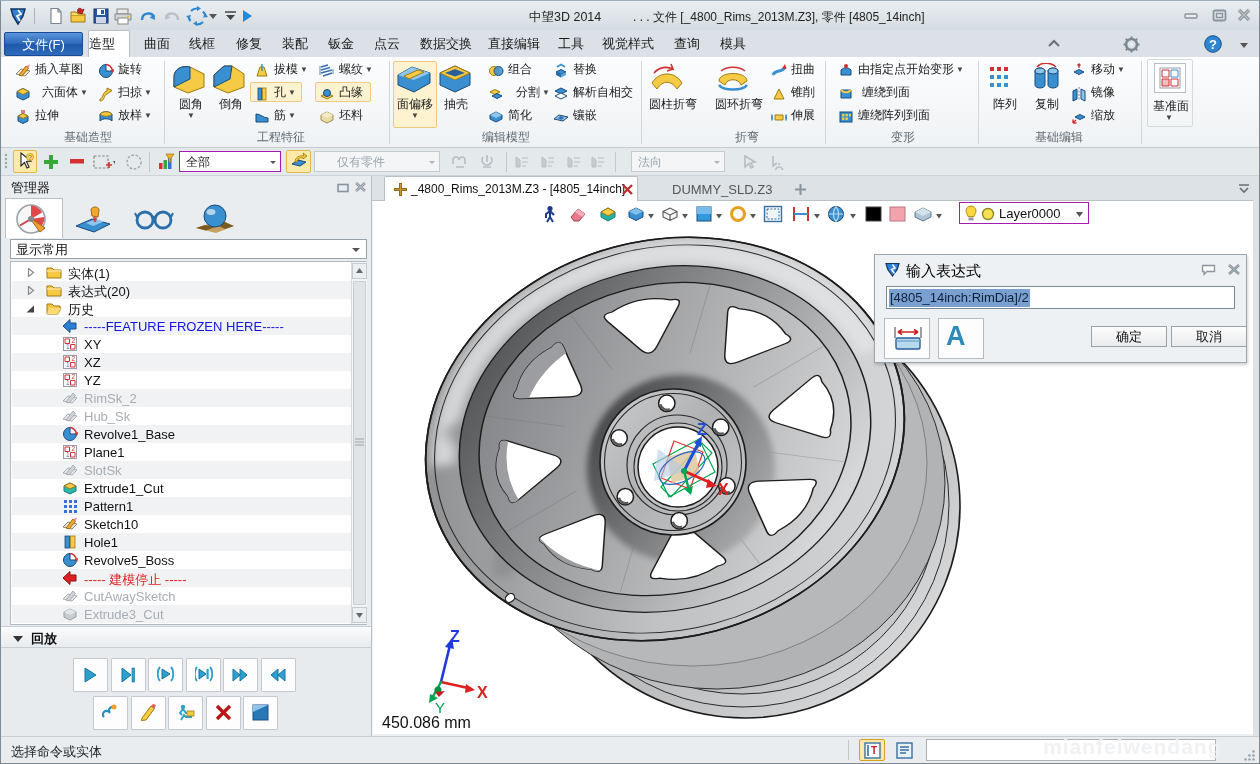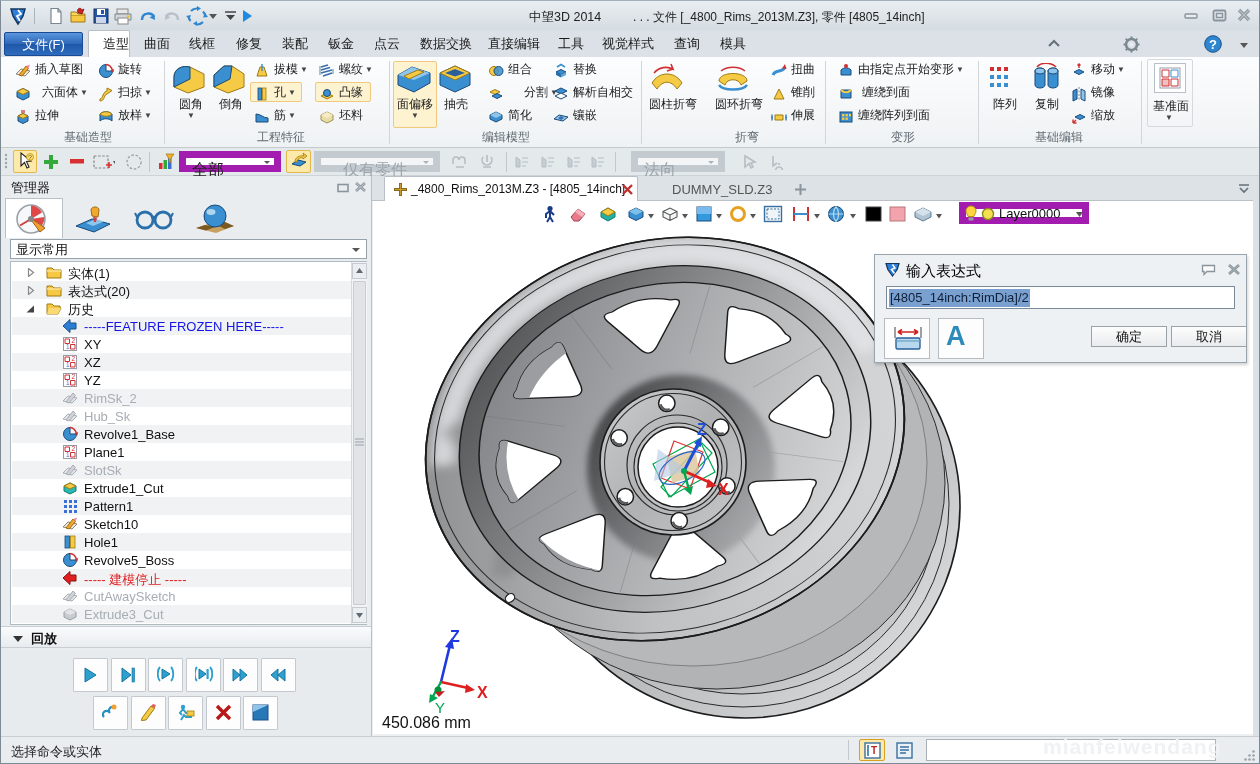--- a/index.html
+++ b/index.html
@@ -6,33 +6,33 @@
 .abs{position:absolute}
 svg{display:block}
 
 #title{left:0;top:0;width:1258px;height:29px;background:linear-gradient(#e9eef2,#d5dce1);display:flex;align-items:center}
 #mintitle{position:absolute;left:528px;top:8px;font-size:12.5px;color:#222}
 #doctitle{position:absolute;left:632px;top:8px;font-size:12px;color:#222}
 
 #menurow{left:0;top:29px;width:1258px;height:27px;background:#dbe1e6}
 #filebtn{position:absolute;left:3px;top:2px;width:79px;height:24px;background:linear-gradient(#5a95dd,#2c67b8 50%,#1f57a8 50%,#2e6cbe);border:1px solid #1a4a94;border-radius:2px;color:#fff;font-size:13px;text-align:center;line-height:23px}
 .mtab{position:absolute;top:1px;height:26px;font-size:13px;color:#1a1a1a;text-align:center;line-height:26px}
-#tabsh{position:absolute;left:87px;top:0px;width:42px;height:27px;background:#fff;border:1px solid #b8bfc5;border-bottom:none;border-radius:2px 2px 0 0;color:#1a1a1a;font-size:13px;text-align:right;line-height:25px}
+#tabsh{position:absolute;left:87px;top:0px;width:42px;height:27px;background:#fff;border:1px solid #b8bfc5;border-bottom:none;border-radius:2px 2px 0 0;color:#1a1a1a;font-size:13px;text-align:left;line-height:25px}
 
 #ribbon{left:0;top:56px;width:1258px;height:91px;background:linear-gradient(#fcfdfe,#eff2f4);border-bottom:1px solid #c5cacd}
 .grplbl{position:absolute;top:72px;font-size:12px;color:#5f6a72;width:120px;text-align:center}
 .gsep{position:absolute;top:4px;height:83px;width:1px;background:#d2d6d9}
 .rrow{position:absolute;height:17px;font-size:12px;color:#1a1a1a;white-space:nowrap}
 .rrow .t{vertical-align:3px}
 .dar{font-size:8px;color:#444;vertical-align:4px;margin-left:2px}
 .bigbtn{position:absolute;width:38px;text-align:center;font-size:12px;color:#1a1a1a}
 .hl{background:#fdf3d1;border:1px solid #f0c97e;border-radius:2px}
 
 #selbar{left:0;top:147px;width:1258px;height:28px;background:#e4e9ec;border-bottom:1px solid #cdd3d7}
-.combo{position:absolute;background:#fff;border:7px solid #a21caf;font-size:16px;color:#222}
+.combo{position:absolute;background:#fff;border:1px solid #a21caf;font-size:12px;color:#222}
 .combo .cd{position:absolute;right:2px;top:45%;width:0;height:0;border:3.5px solid transparent;border-top-color:#555;}
 .combo.dis{background:#f3f5f6;color:#9aa4ab;border-color:#c3cad0}
 .combo.dis .cd{border-top-color:#aab3ba}
 
 #lpanel{left:0;top:175px;width:371px;height:560px;background:#e9edf0;border-right:1px solid #b9c1c7}
 #mgrhdr{position:absolute;left:0;top:0;width:370px;height:22px;font-size:13px;color:#111;padding:3px 0 0 10px}
 .ptab{position:absolute;top:22px;width:58px;height:40px;background:transparent}
 .ptab.act{background:#fff;border:1px solid #b9c1c7;border-bottom:none}
 #pcombo{position:absolute;left:9px;top:63px;width:357px;height:20px;background:#fff;border:1px solid #98a2aa;font-size:13px;color:#111;padding:1px 0 0 5px}
 #tree{position:absolute;left:9px;top:85px;width:357px;height:364px;background:#fff;border:1px solid #b2bac1}
@@ -252,21 +252,21 @@
       </svg><span class="t" style="margin-left:4px">组合</span></div>
     <div class="rrow" style="left:552px;top:4px"><svg class="icon16" width="16" height="16">
         <path d="M3,9 L8,6.5 L13,9 L8,11.5Z" fill="#3a8fd0" stroke="#1a4a7a"></path>
         <path d="M3,9 L3,12 L8,14.5 L8,11.5Z" fill="#2a6faa"></path>
         <path d="M13,9 L13,12 L8,14.5 L8,11.5Z" fill="#5aa5dd"></path>
         <path d="M4,4 L8,1.5 L12,4" fill="none" stroke="#3a8fd0" stroke-width="1.5"></path>
       </svg><span class="t" style="margin-left:4px">替换</span></div>
     <div class="rrow" style="left:487px;top:27px"><svg class="icon16" width="16" height="16">
         <path d="M2,6 L7,3.5 L12,6 L7,8.5Z" fill="#f5cb45" stroke="#a07a10"></path>
         <path d="M4,10 L9,7.5 L14,10 L9,12.5Z" fill="#3a8fd0" stroke="#1a4a7a"></path>
-      </svg><span class="t" style="margin-left:20px">分割</span><span class="dar">▼</span></div>
+      </svg><span class="t" style="margin-left:12px">分割</span><span class="dar">▼</span></div>
     <div class="rrow" style="left:552px;top:27px"><svg class="icon16" width="16" height="16">
         <path d="M2,5 L8,2 L14,5 L8,8Z" fill="#3a8fd0" stroke="#1a4a7a"></path>
         <path d="M2,10 L8,7 L14,10 L8,13Z" fill="#fff" stroke="#1a4a7a"></path>
       </svg><span class="t" style="margin-left:4px">解析自相交</span></div>
     <div class="rrow" style="left:487px;top:50px"><svg class="icon16" width="16" height="16">
         <path d="M2,6 L8,3 L14,6 L14,10 L8,13 L2,10Z" fill="#3a8fd0" stroke="#1a4a7a"></path>
         <path d="M2,6 L8,3 L14,6 L8,9Z" fill="#8fc5ea"></path>
       </svg><span class="t" style="margin-left:4px">简化</span></div>
     <div class="rrow" style="left:552px;top:50px"><svg class="icon16" width="16" height="16">
         <path d="M1,10 L6,6 L15,8 L10,12Z" fill="#8fc5ea" stroke="#1a4a7a"></path>

